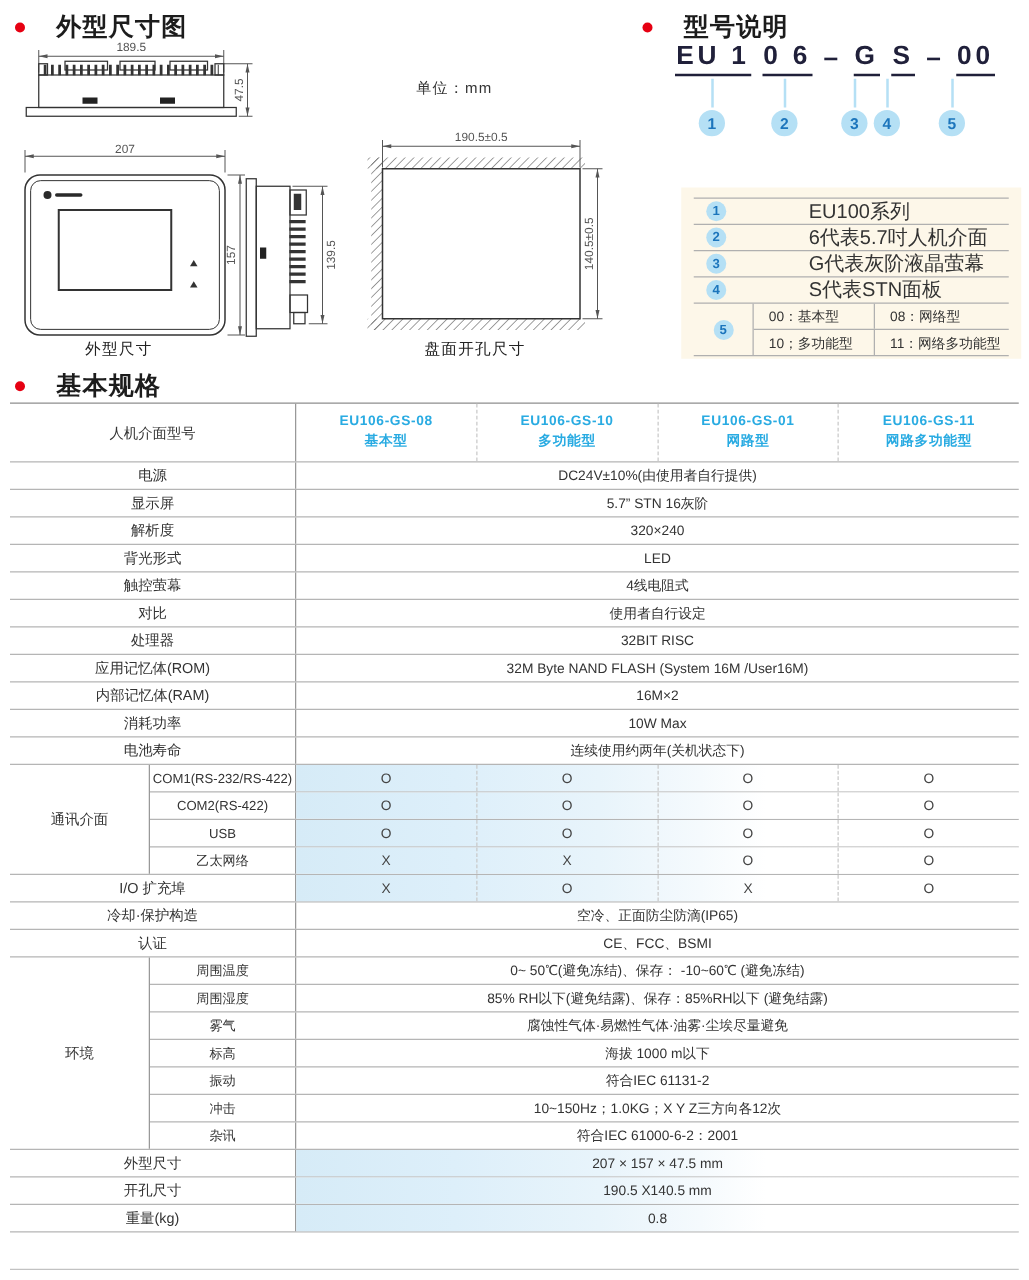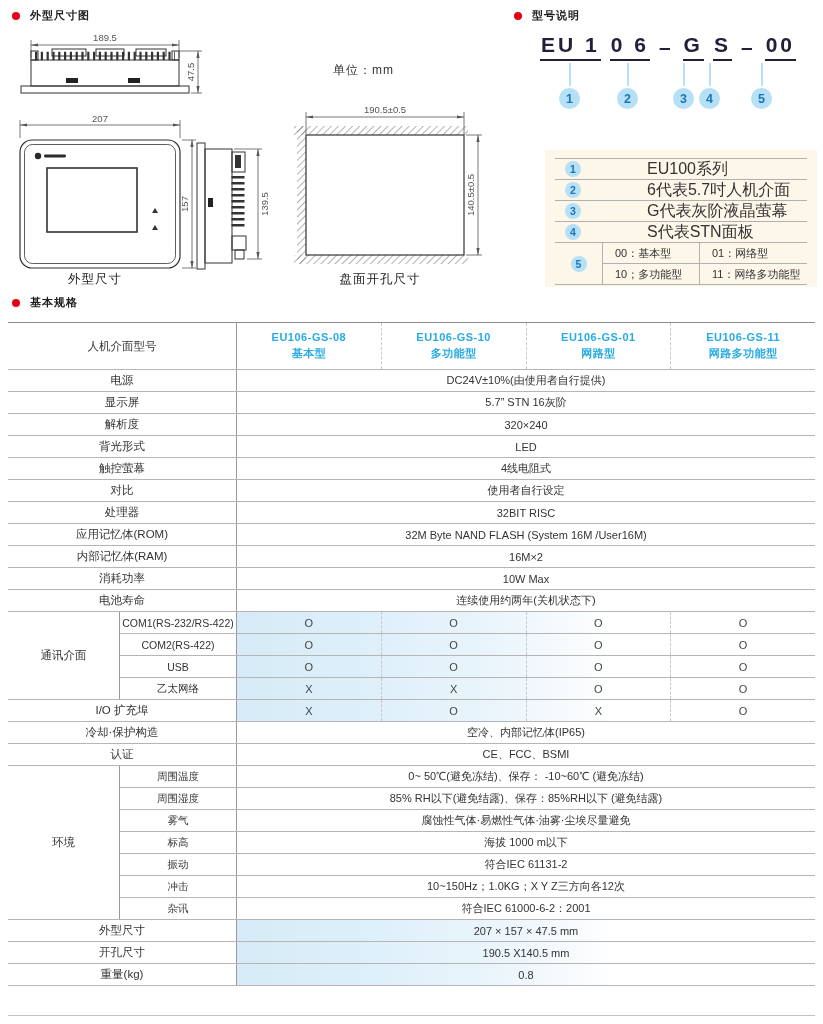--- a/index.html
+++ b/index.html
@@ -1,22 +1,22 @@
 <!DOCTYPE html>
 <html><head>
 <meta charset="utf-8">
 <style>
   html,body { margin:0; padding:0; background:#fff; }
   .page { position:relative; width:823px; height:1024px; background:#fff; overflow:hidden;
           font-family:"Liberation Sans", sans-serif; color:#333; }
   .abs { position:absolute; }
 
   
-  .section-h { position:absolute; display:flex; align-items:center; gap:10px;
-               font-size:11px; font-weight:bold; color:#1c1c1c; letter-spacing:1px; }
+  .section-h { position:absolute; display:flex; align-items:center; gap:25px;
+               font-size:20px; font-weight:bold; color:#1c1c1c; letter-spacing:1px; }
   .bullet { width:8px; height:8px; border-radius:50%; background:#e60012; flex:0 0 auto; }
 
   
   svg text { font-family:"Liberation Sans", sans-serif; font-size:9.5px; fill:#555; }
   .draw-label { position:absolute; text-align:center; font-size:12.5px; color:#222; letter-spacing:1px; }
   .unit-note { position:absolute; font-size:12px; color:#333; letter-spacing:1px; }
 
   
   .model-code { position:absolute; left:540px; top:33px; display:flex; align-items:flex-end; gap:9px;
                 font-size:21px; font-weight:bold; color:#20203a; letter-spacing:3px; white-space:pre; }
@@ -245,21 +245,21 @@
         <span class="lg-num">4</span>
         <span class="lg-text">S代表STN面板</span>
       </div>
       <div class="lg5">
         <div class="lg5-numcol">
           <span class="lg-num" style="margin-left:0;">5</span>
         </div>
         <div class="lg5-grid">
           <div class="lg5-row">
             <span class="lg5-cell a">00：基本型</span>
-            <span class="lg5-cell b">01：网络型</span>
+            <span class="lg5-cell b">08：网络型</span>
           </div>
           <div class="lg5-row">
             <span class="lg5-cell a">10；多功能型</span>
             <span class="lg5-cell b">11：网络多功能型</span>
           </div>
         </div>
       </div>
     </div>
   </div>
 
@@ -384,21 +384,21 @@
       <div class="cells band">
         <div class="cell">X</div>
         <div class="cell">O</div>
         <div class="cell">X</div>
         <div class="cell">O</div>
       </div>
     </div>
 
     <div class="srow">
       <div class="slabel">冷却·保护构造</div>
-      <div class="svalue">空冷、内部记忆体(IP65)</div>
+      <div class="svalue">空冷、正面防尘防滴(IP65)</div>
     </div>
     <div class="srow">
       <div class="slabel">认证</div>
       <div class="svalue">CE、FCC、BSMI</div>
     </div>
 
     <div class="sgroup">
       <div class="gcol">环境</div>
       <div class="grows">
         <div class="girow">

